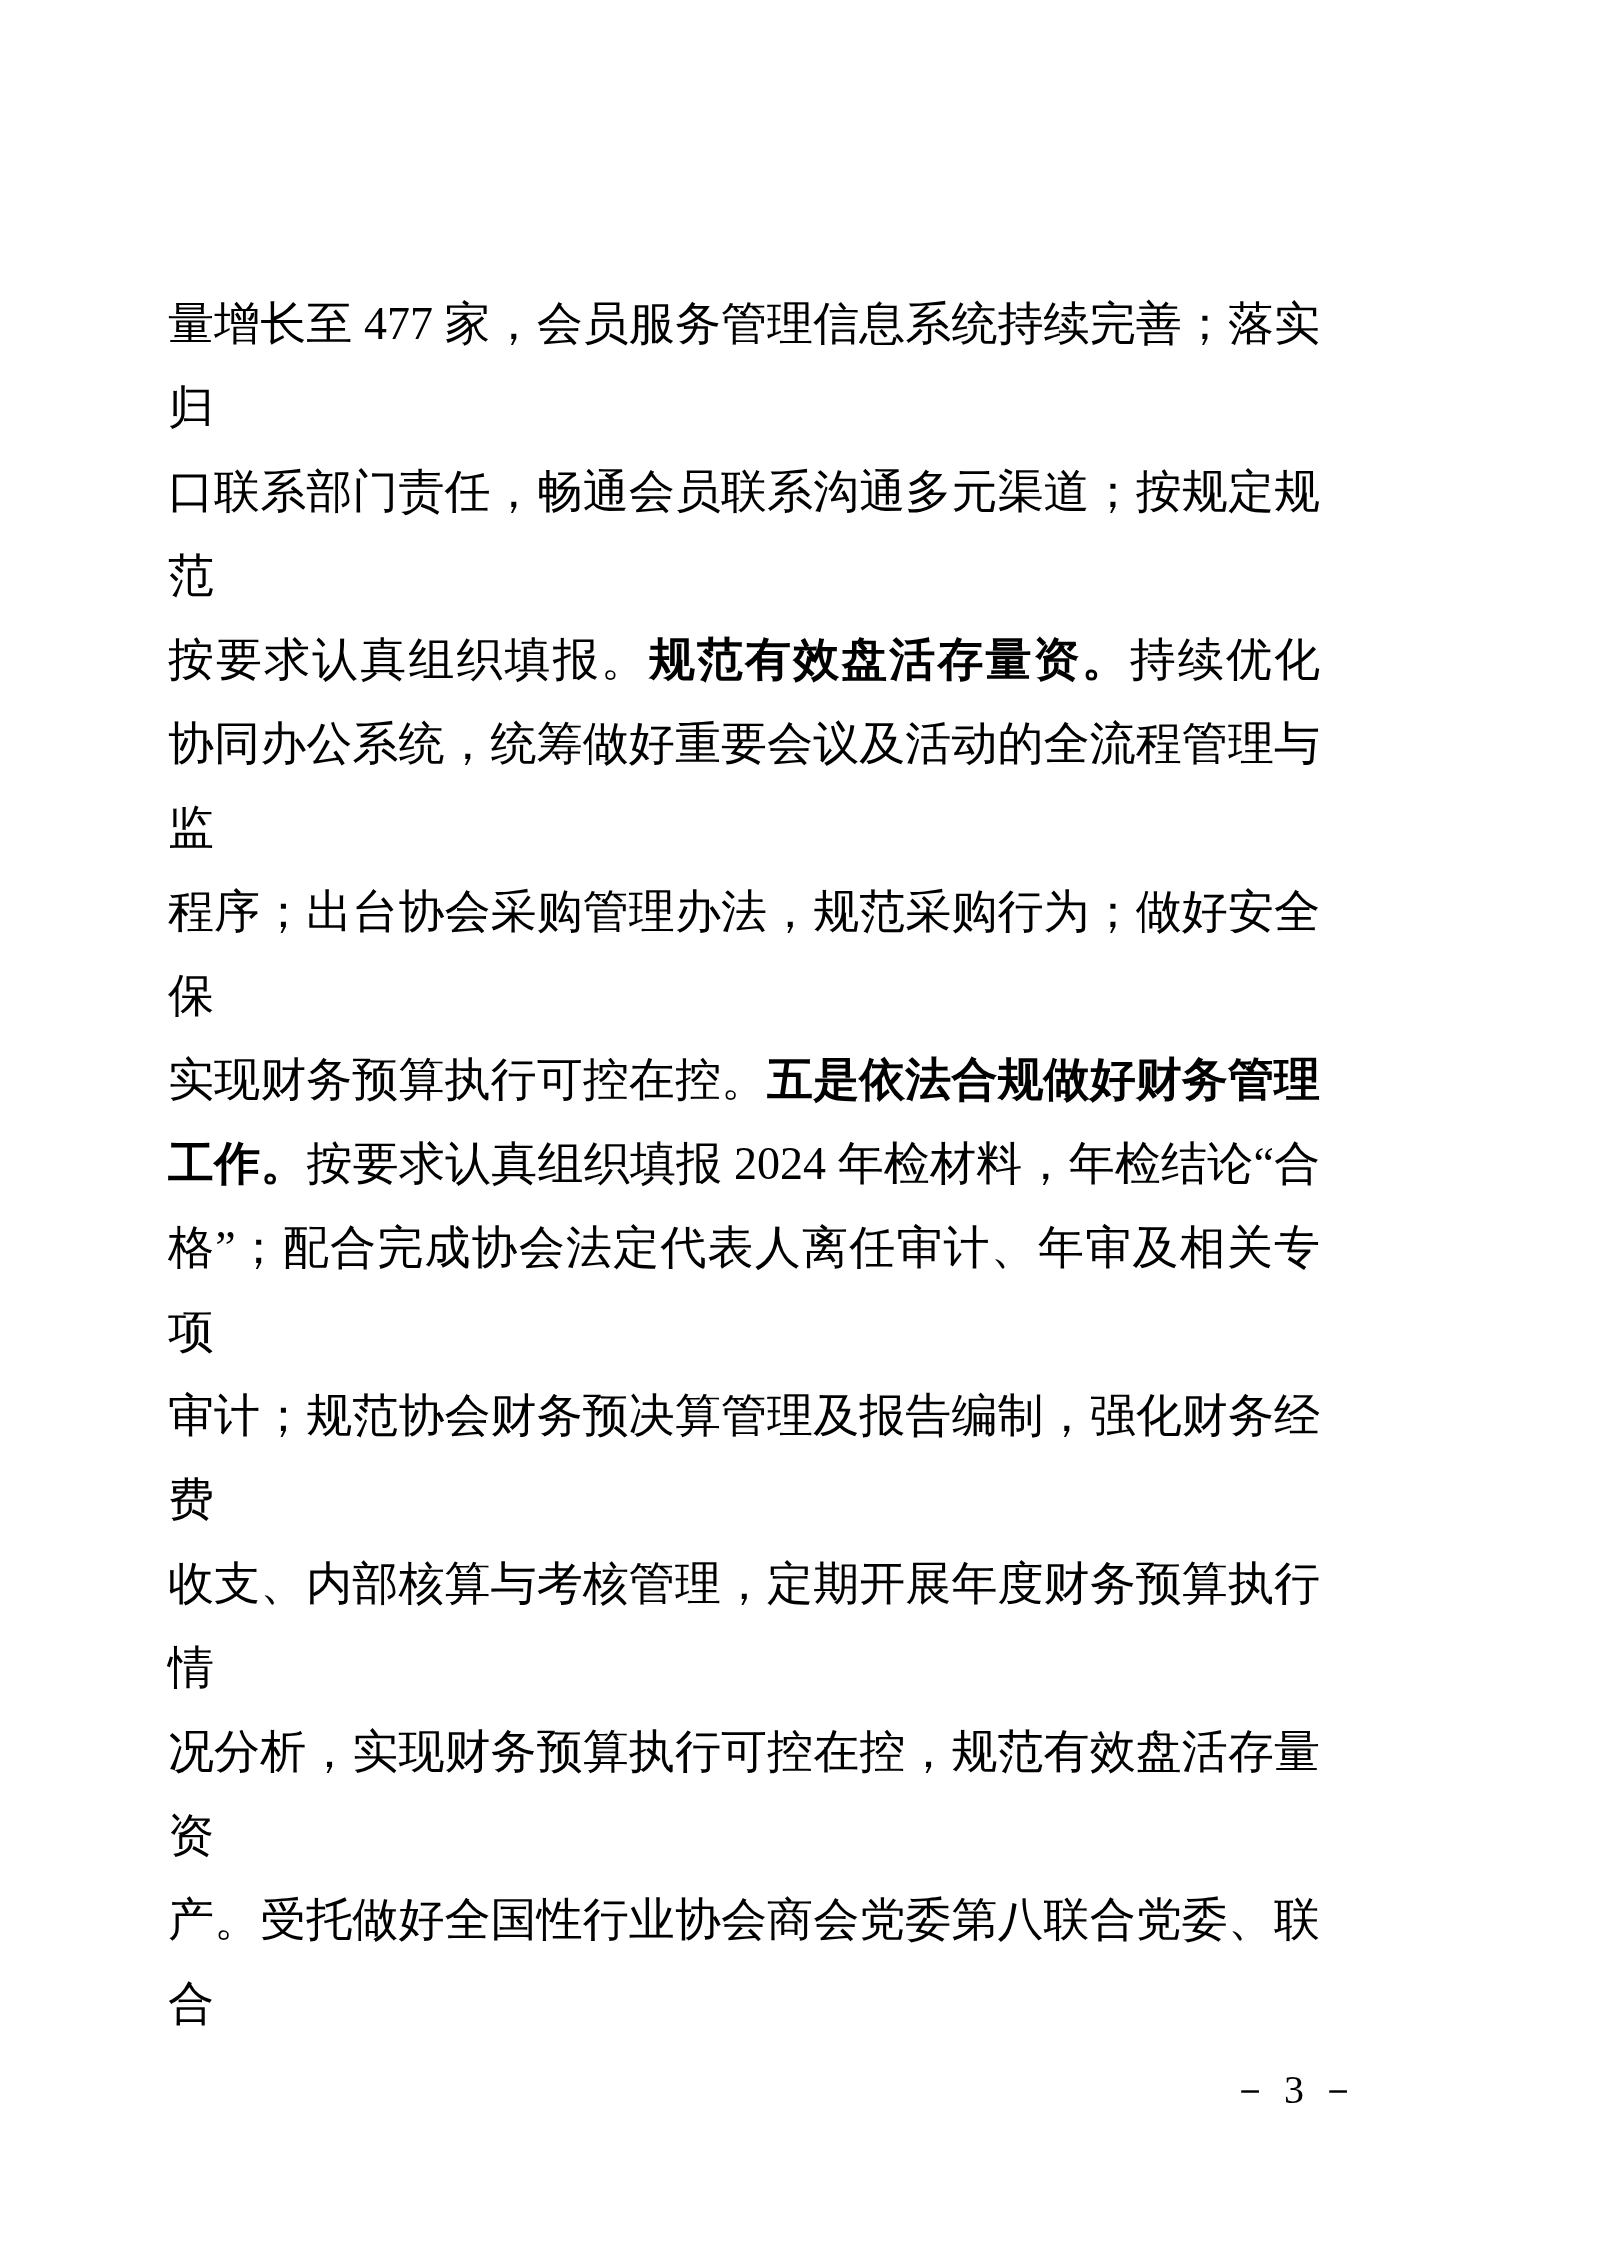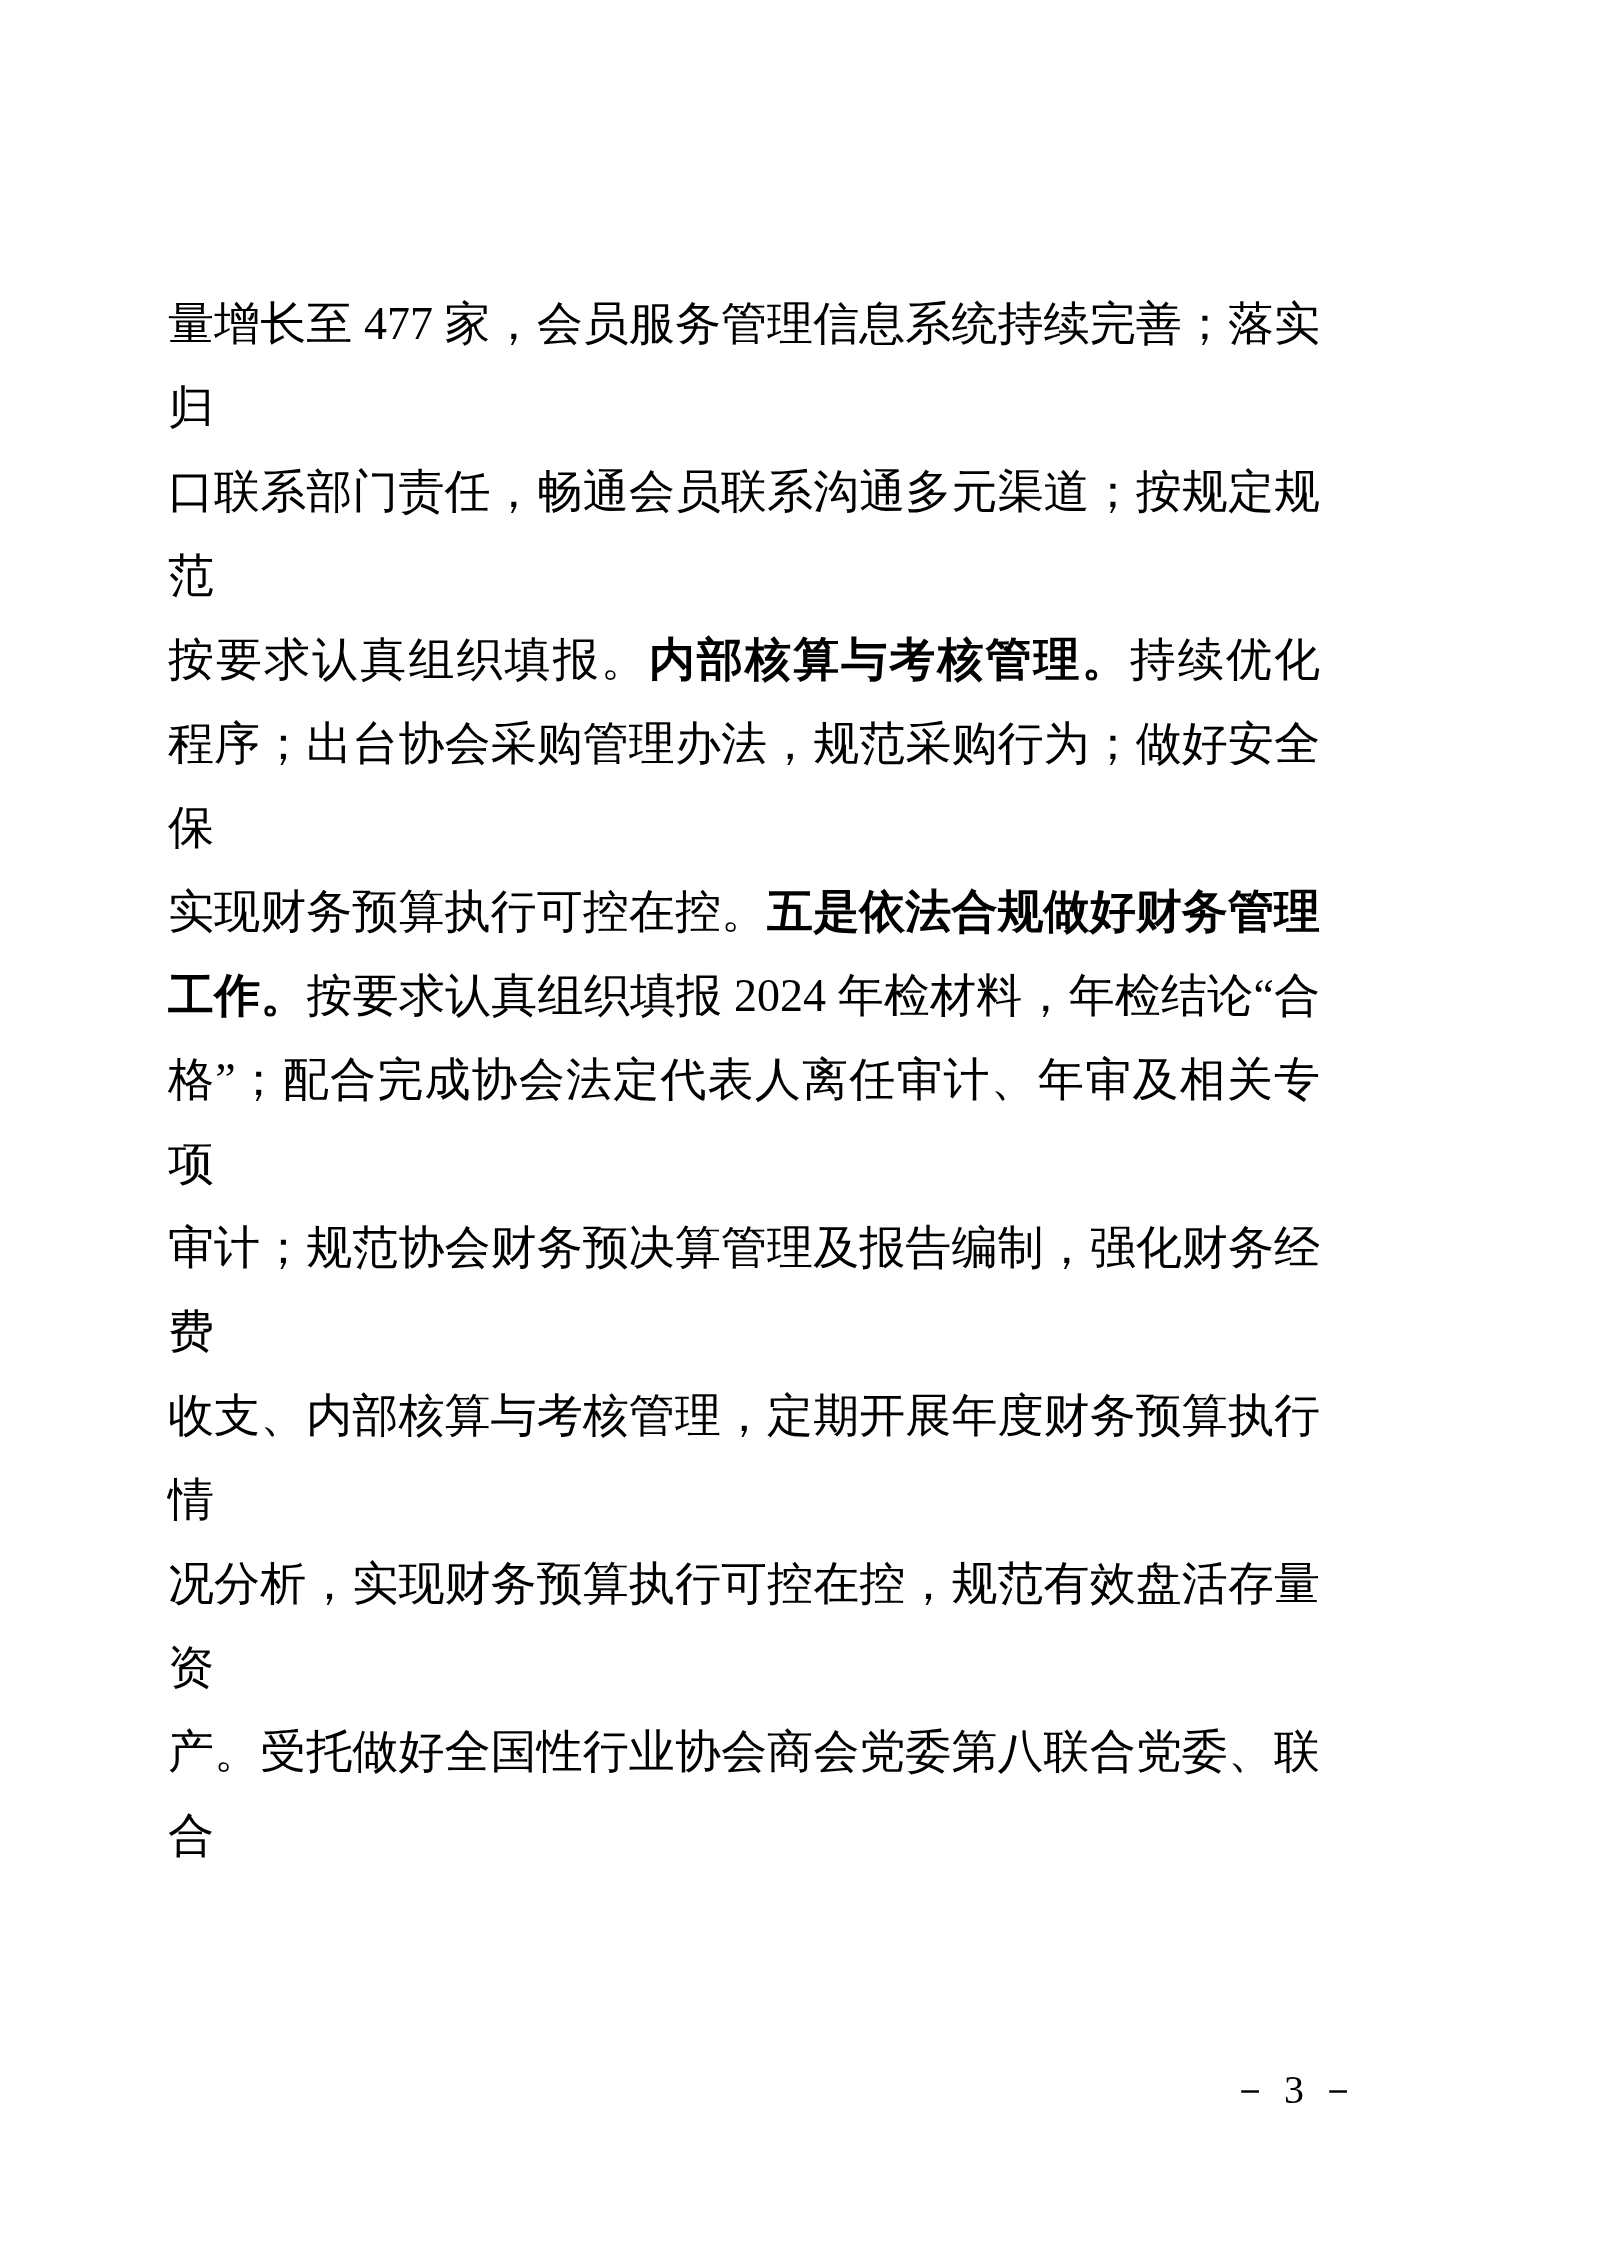--- a/index.html
+++ b/index.html
@@ -47,21 +47,22 @@
     font-family: "Liberation Serif", "DejaVu Serif", serif;
   }
 </style>
 </head>
 <body>
 
 <div class="page">
   <div id="text-block" class="text-block">
       <div class="line justify"><span>量增长至 477 家，会员服务管理信息系统持续完善；落实归</span></div>
       <div class="line justify"><span>口联系部门责任，畅通会员联系沟通多元渠道；按规定规范</span></div>
-      <div class="line justify"><span>按要求认真组织填报。</span><span class="bold">内部核算与考核管理。</span><span>持续优化</span></div>
+      <div class="line justify"><span>按要求认真组织填报。</span><span class="bold">规范有效盘活存量资。</span><span>持续优化</span></div>
+      <div class="line justify"><span>协同办公系统，统筹做好重要会议及活动的全流程管理与监</span></div>
       <div class="line justify"><span>程序；出台协会采购管理办法，规范采购行为；做好安全保</span></div>
       <div class="line justify"><span>实现财务预算执行可控在控。</span><span class="bold">五是依法合规做好财务管理</span></div>
       <div class="line justify"><span class="bold">工作。</span><span>按要求认真组织填报 2024 年检材料，年检结论“合</span></div>
       <div class="line justify"><span>格”；配合完成协会法定代表人离任审计、年审及相关专项</span></div>
       <div class="line justify"><span>审计；规范协会财务预决算管理及报告编制，强化财务经费</span></div>
       <div class="line justify"><span>收支、内部核算与考核管理，定期开展年度财务预算执行情</span></div>
       <div class="line justify"><span>况分析，实现财务预算执行可控在控，规范有效盘活存量资</span></div>
       <div class="line justify"><span>产。受托做好全国性行业协会商会党委第八联合党委、联合</span></div>
     </div>
   <div class="page-number">－ 3 －</div>

